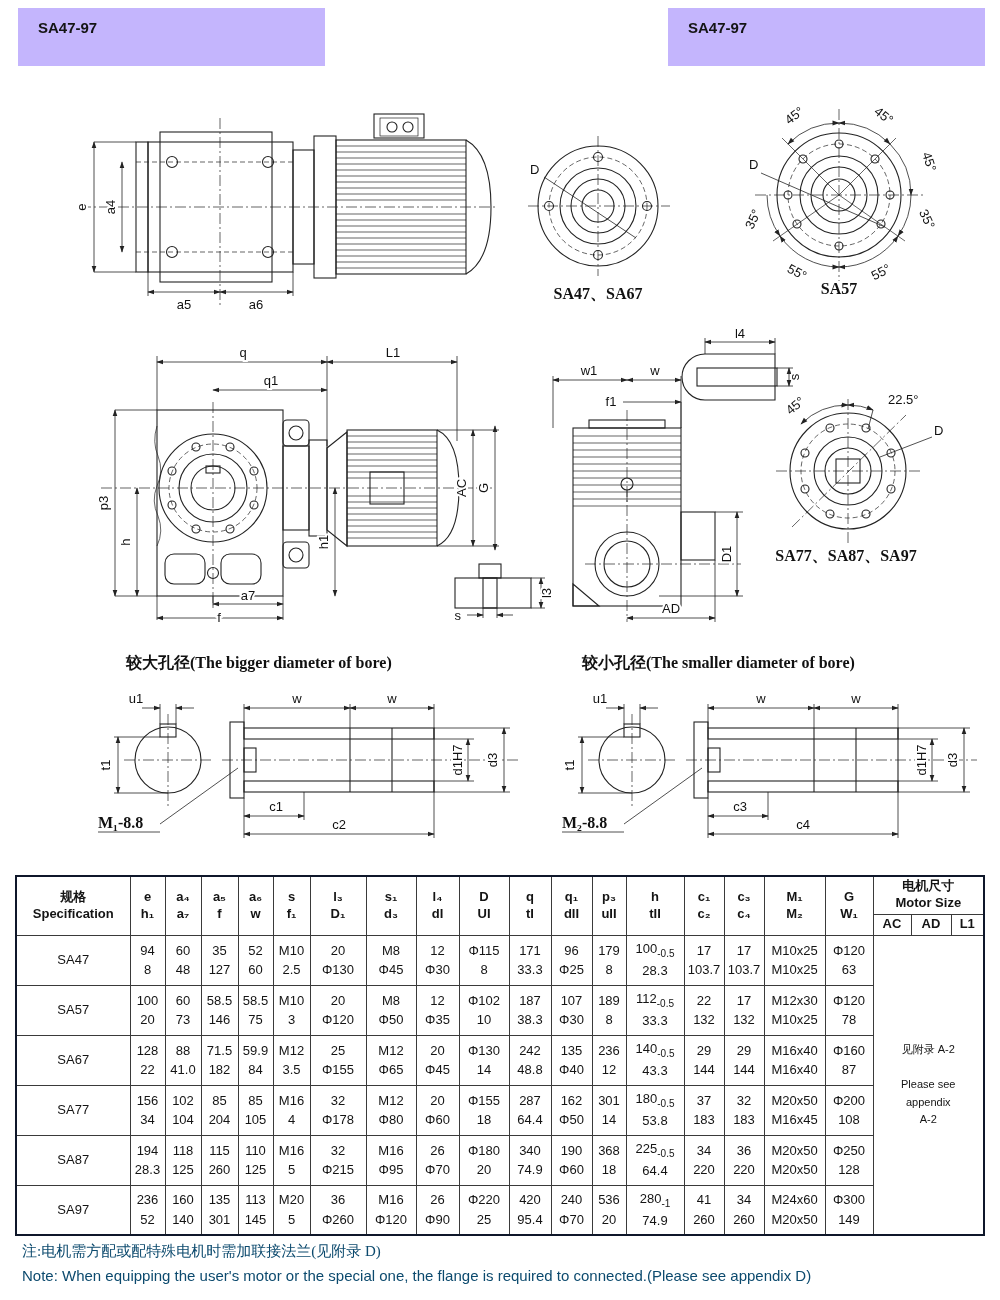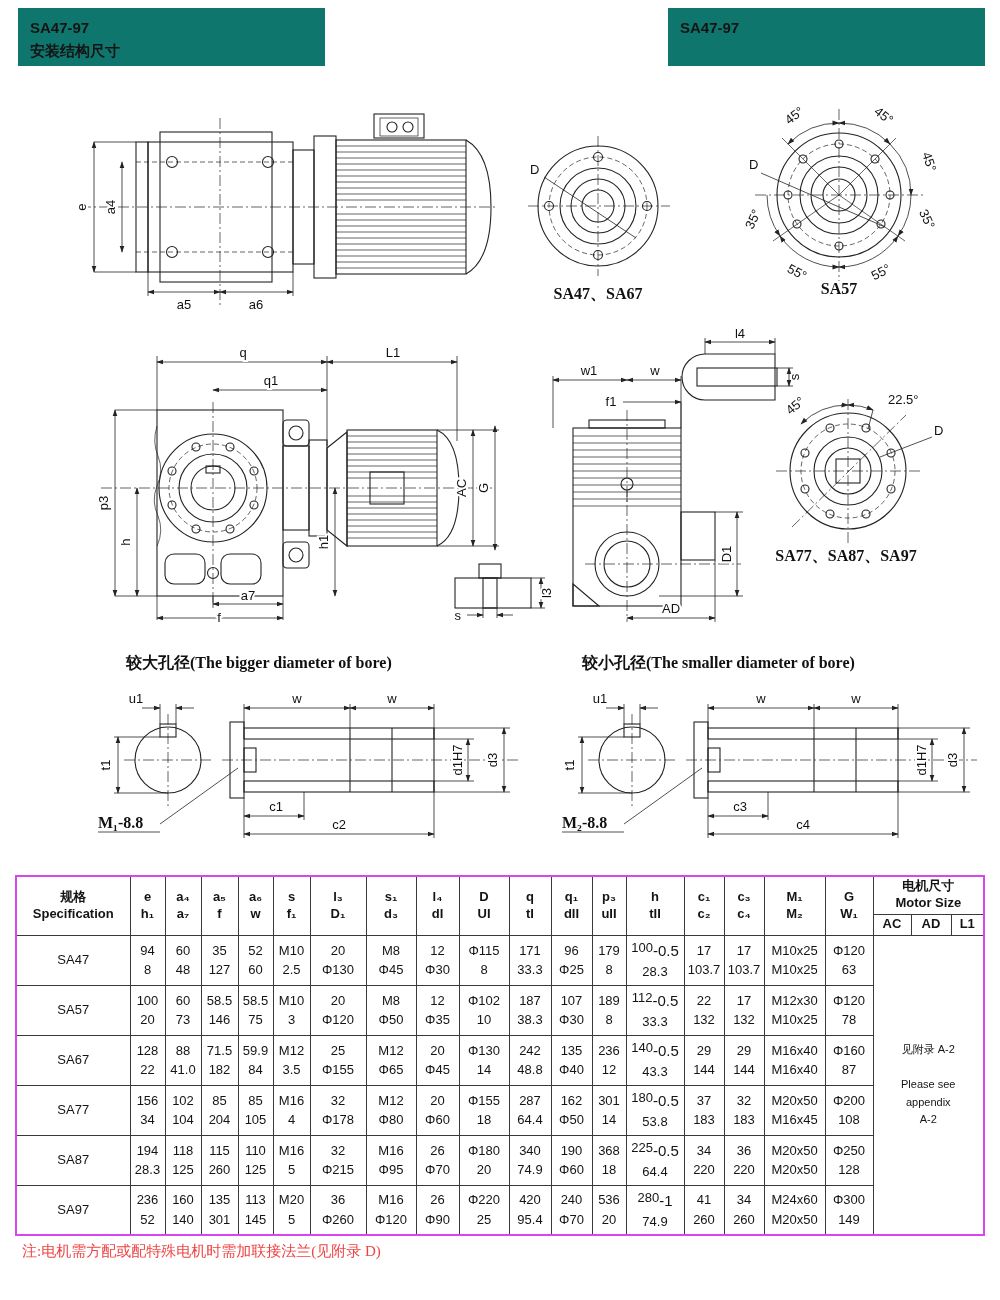--- a/index.html
+++ b/index.html
@@ -1,40 +1,40 @@
 <!DOCTYPE html>
 <html><head>
 <meta charset="utf-8">
 <style>
 *{margin:0;padding:0;box-sizing:border-box}
 html,body{width:1000px;height:1300px;background:#fff;font-family:"Liberation Sans",sans-serif;color:#111}
 .page{position:relative;width:1000px;height:1300px;overflow:hidden;background:#fff}
-.hdr-box{position:absolute;background:#0f766e;padding:8px 12px}
+.hdr-box{position:absolute;background:#c4b5fd;padding:8px 20px}
 .hdr-box div{font-weight:bold;font-size:15px;line-height:1.55;color:#141414}
 #hdr-left{left:18px;top:8px;width:307px;height:58px}
 #hdr-right{left:668px;top:8px;width:317px;height:58px}
 svg{position:absolute;overflow:visible}
 .ln{fill:none;stroke:#232323;stroke-width:1.1}
 .thin{stroke-width:0.7}
 .cl{stroke-dasharray:11 3 2 3}
 .dash{stroke-dasharray:5 3}
 .dim{fill:none;stroke:#232323;stroke-width:0.8}
 svg text{font:13px "Liberation Sans",sans-serif;fill:#111}
 svg text.cap{font:bold 16px "Liberation Serif",serif}
 svg text.ttl{font:bold 16px "Liberation Serif",serif}
 svg text.halo{paint-order:stroke;stroke:#fff;stroke-width:4px}
-table{position:absolute;left:15px;top:875px;width:968px;border-collapse:collapse;table-layout:fixed;font-size:13px;color:#141414;border:2px solid #d946ef}
+table{position:absolute;left:15px;top:875px;width:968px;border-collapse:collapse;table-layout:fixed;font-size:13px;color:#141414;border:2px solid #0f172a}
 th,td{border:1.5px solid #3a3a3a;text-align:center;vertical-align:middle;padding:1px 0;line-height:1.5;overflow:hidden}
 thead th{font-weight:bold;line-height:1.3}
 thead tr.r1{height:38px}
 thead tr.r2{height:21px}
 tbody tr{height:50px}
-sub{font-size:15px}
+sub{font-size:10px}
 td.appendix{white-space:pre-line;font-size:11px;line-height:1.6}
-.note{position:absolute;left:22px;font-size:15px;color:#ef4444}
+.note{position:absolute;left:22px;font-size:15px;color:#0c4a6e}
 #note-zh{top:1242px;font-family:"Liberation Serif",serif}
 #note-en{top:1267px}
 </style>
 </head>
 <body>
 
 <div class="page">
 
   <svg width="0" height="0" style="position:absolute">
     <defs>
@@ -42,21 +42,20 @@
         <path d="M0,1.6 L10,5 L0,8.4 z" fill="#232323"></path>
       </marker>
       <pattern id="ht" width="6" height="6" patternUnits="userSpaceOnUse">
         <path d="M-1,7 L7,-1" stroke="#555" stroke-width="1"></path>
       </pattern>
     </defs>
   </svg>
 
   <div class="hdr-box" id="hdr-left">
     <div>SA47-97</div>
-    <div>安装结构尺寸</div>
   </div>
   <div class="hdr-box" id="hdr-right">
     <div>SA47-97</div>
   </div>
 
   <svg style="left:78px;top:112px" width="420" height="200" viewBox="0 0 420 200">
     <line class="ln cl thin" x1="2" y1="95" x2="418" y2="95"></line>
     <line class="ln cl thin" x1="142" y1="6" x2="142" y2="196"></line>
     <rect class="ln" x="58" y="30" width="12" height="130"></rect>
     <rect class="ln" x="82" y="20" width="112" height="150"></rect>
@@ -927,14 +926,15 @@
           </td>
           <td>
             <div>Φ300</div>
             <div>149</div>
           </td>
         </tr>
       </tbody>
     </table>
 
   <div class="note" id="note-zh">注:电机需方配或配特殊电机时需加联接法兰(见附录 D)</div>
+  <div class="note" id="note-en">Note: When equipping the user's motor or the special one, the flange is required to connected.(Please see appendix D)</div>
 
 </div>
 
 </body></html>

